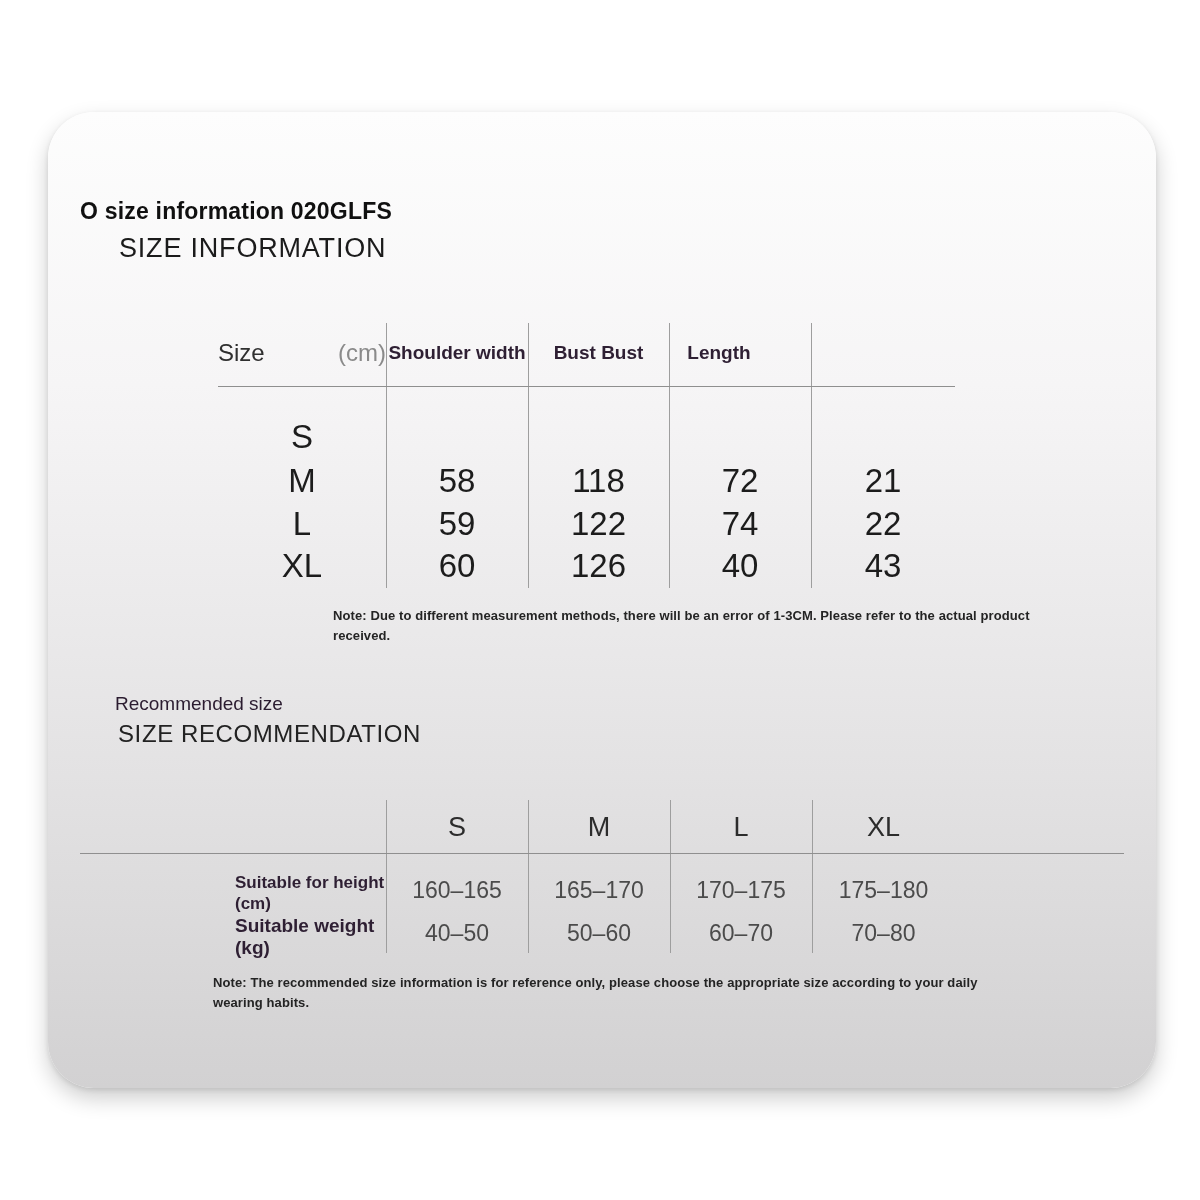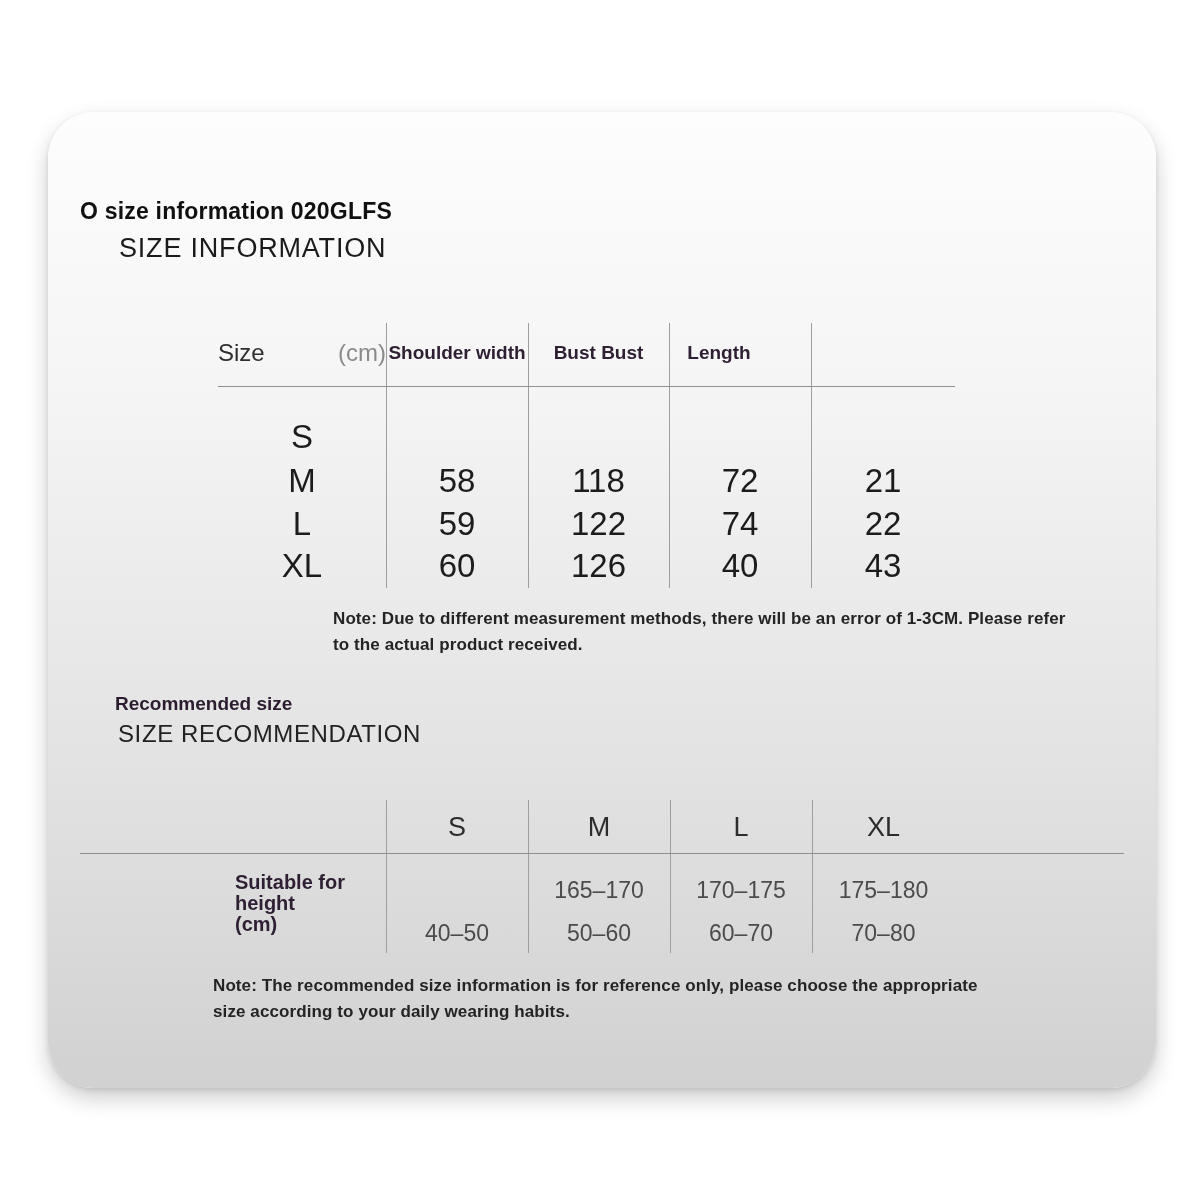--- a/index.html
+++ b/index.html
@@ -37,42 +37,42 @@
   .t1-row .cell{position:absolute;top:0;height:44px;display:flex;align-items:center;justify-content:center;
     font-size:33px;color:#1c1c1c;}
   .c0{left:170px;width:168px;}
   .c1{left:338px;width:142px;}
   .c2{left:480px;width:141px;text-align:center;}
   .c3{left:621px;width:142px;}
   .c4{left:763px;width:144px;}
   .nudge{transform:translateX(-21px);}
   .small-head{font-size:18px;}
   .note{
-    font-size:17px;font-weight:bold;color:#242424;line-height:26px;letter-spacing:0.1px;
+    font-size:13px;font-weight:bold;color:#242424;line-height:20px;letter-spacing:0.1px;
   }
   .note1{left:285px;top:494px;width:745px;}
   .note2{left:165px;top:861px;width:800px;}
-  .rec-heading{left:67px;top:581px;font-size:19px;font-weight:bold;color:#2b1c30;}
+  .rec-heading{left:67px;top:581px;font-size:19px;font-weight:normal;color:#2b1c30;}
   .rec-subheading{left:70px;top:608px;font-size:24px;color:#222222;letter-spacing:0.6px;}
   
   .t2-v{top:688px;height:153px;}
   .t2-hl{top:741px;left:32px;width:1044px;}
   .t2-corner{left:160px;top:695px;width:178px;height:40px;display:flex;align-items:center;justify-content:center;
     font-size:17px;font-weight:bold;color:#2e1f33;}
   .t2-head{top:695px;height:40px;display:flex;align-items:center;justify-content:center;
     font-size:27px;color:#2c2c2c;}
   .d1{left:338px;width:142px;}
   .d2{left:480px;width:142px;}
   .d3{left:622px;width:142px;}
   .d4{left:764px;width:143px;}
   .t2-val{display:flex;align-items:center;justify-content:center;font-size:23px;color:#4b4b4b;}
   .r1{top:757px;height:43px;}
   .r2{top:800px;height:43px;}
   .t2-label{left:187px;width:150px;font-weight:bold;color:#2e1f33;}
-  .t2-label.l1{top:760px;font-size:20px;line-height:21px;}
+  .t2-label.l1{top:760px;font-size:17px;line-height:21px;}
   .t2-label.l2{top:803px;font-size:19px;line-height:22px;}
 </style>
 </head>
 <body>
 
 <div class="card">
 
   <div class="abs title">O size information 020GLFS</div>
   <div class="abs subtitle">SIZE INFORMATION</div>
 
@@ -132,24 +132,29 @@
 
   <div class="abs t2-head d1">S</div>
   <div class="abs t2-head d2">M</div>
   <div class="abs t2-head d3">L</div>
   <div class="abs t2-head d4">XL</div>
 
   <div class="abs t2-label l1">
     <span style="display:block">Suitable for height</span>
     <span style="display:block">(cm)</span>
   </div>
+  <div class="abs t2-val r1 d1">160–165</div>
   <div class="abs t2-val r1 d2">165–170</div>
   <div class="abs t2-val r1 d3">170–175</div>
   <div class="abs t2-val r1 d4">175–180</div>
 
+  <div class="abs t2-label l2">
+    <span style="display:block">Suitable weight</span>
+    <span style="display:block">(kg)</span>
+  </div>
   <div class="abs t2-val r2 d1">40–50</div>
   <div class="abs t2-val r2 d2">50–60</div>
   <div class="abs t2-val r2 d3">60–70</div>
   <div class="abs t2-val r2 d4">70–80</div>
 
   <div class="abs note note2">Note: The recommended size information is for reference only, please choose the appropriate size according to your daily wearing habits.</div>
 
 </div>
 
 </body></html>

